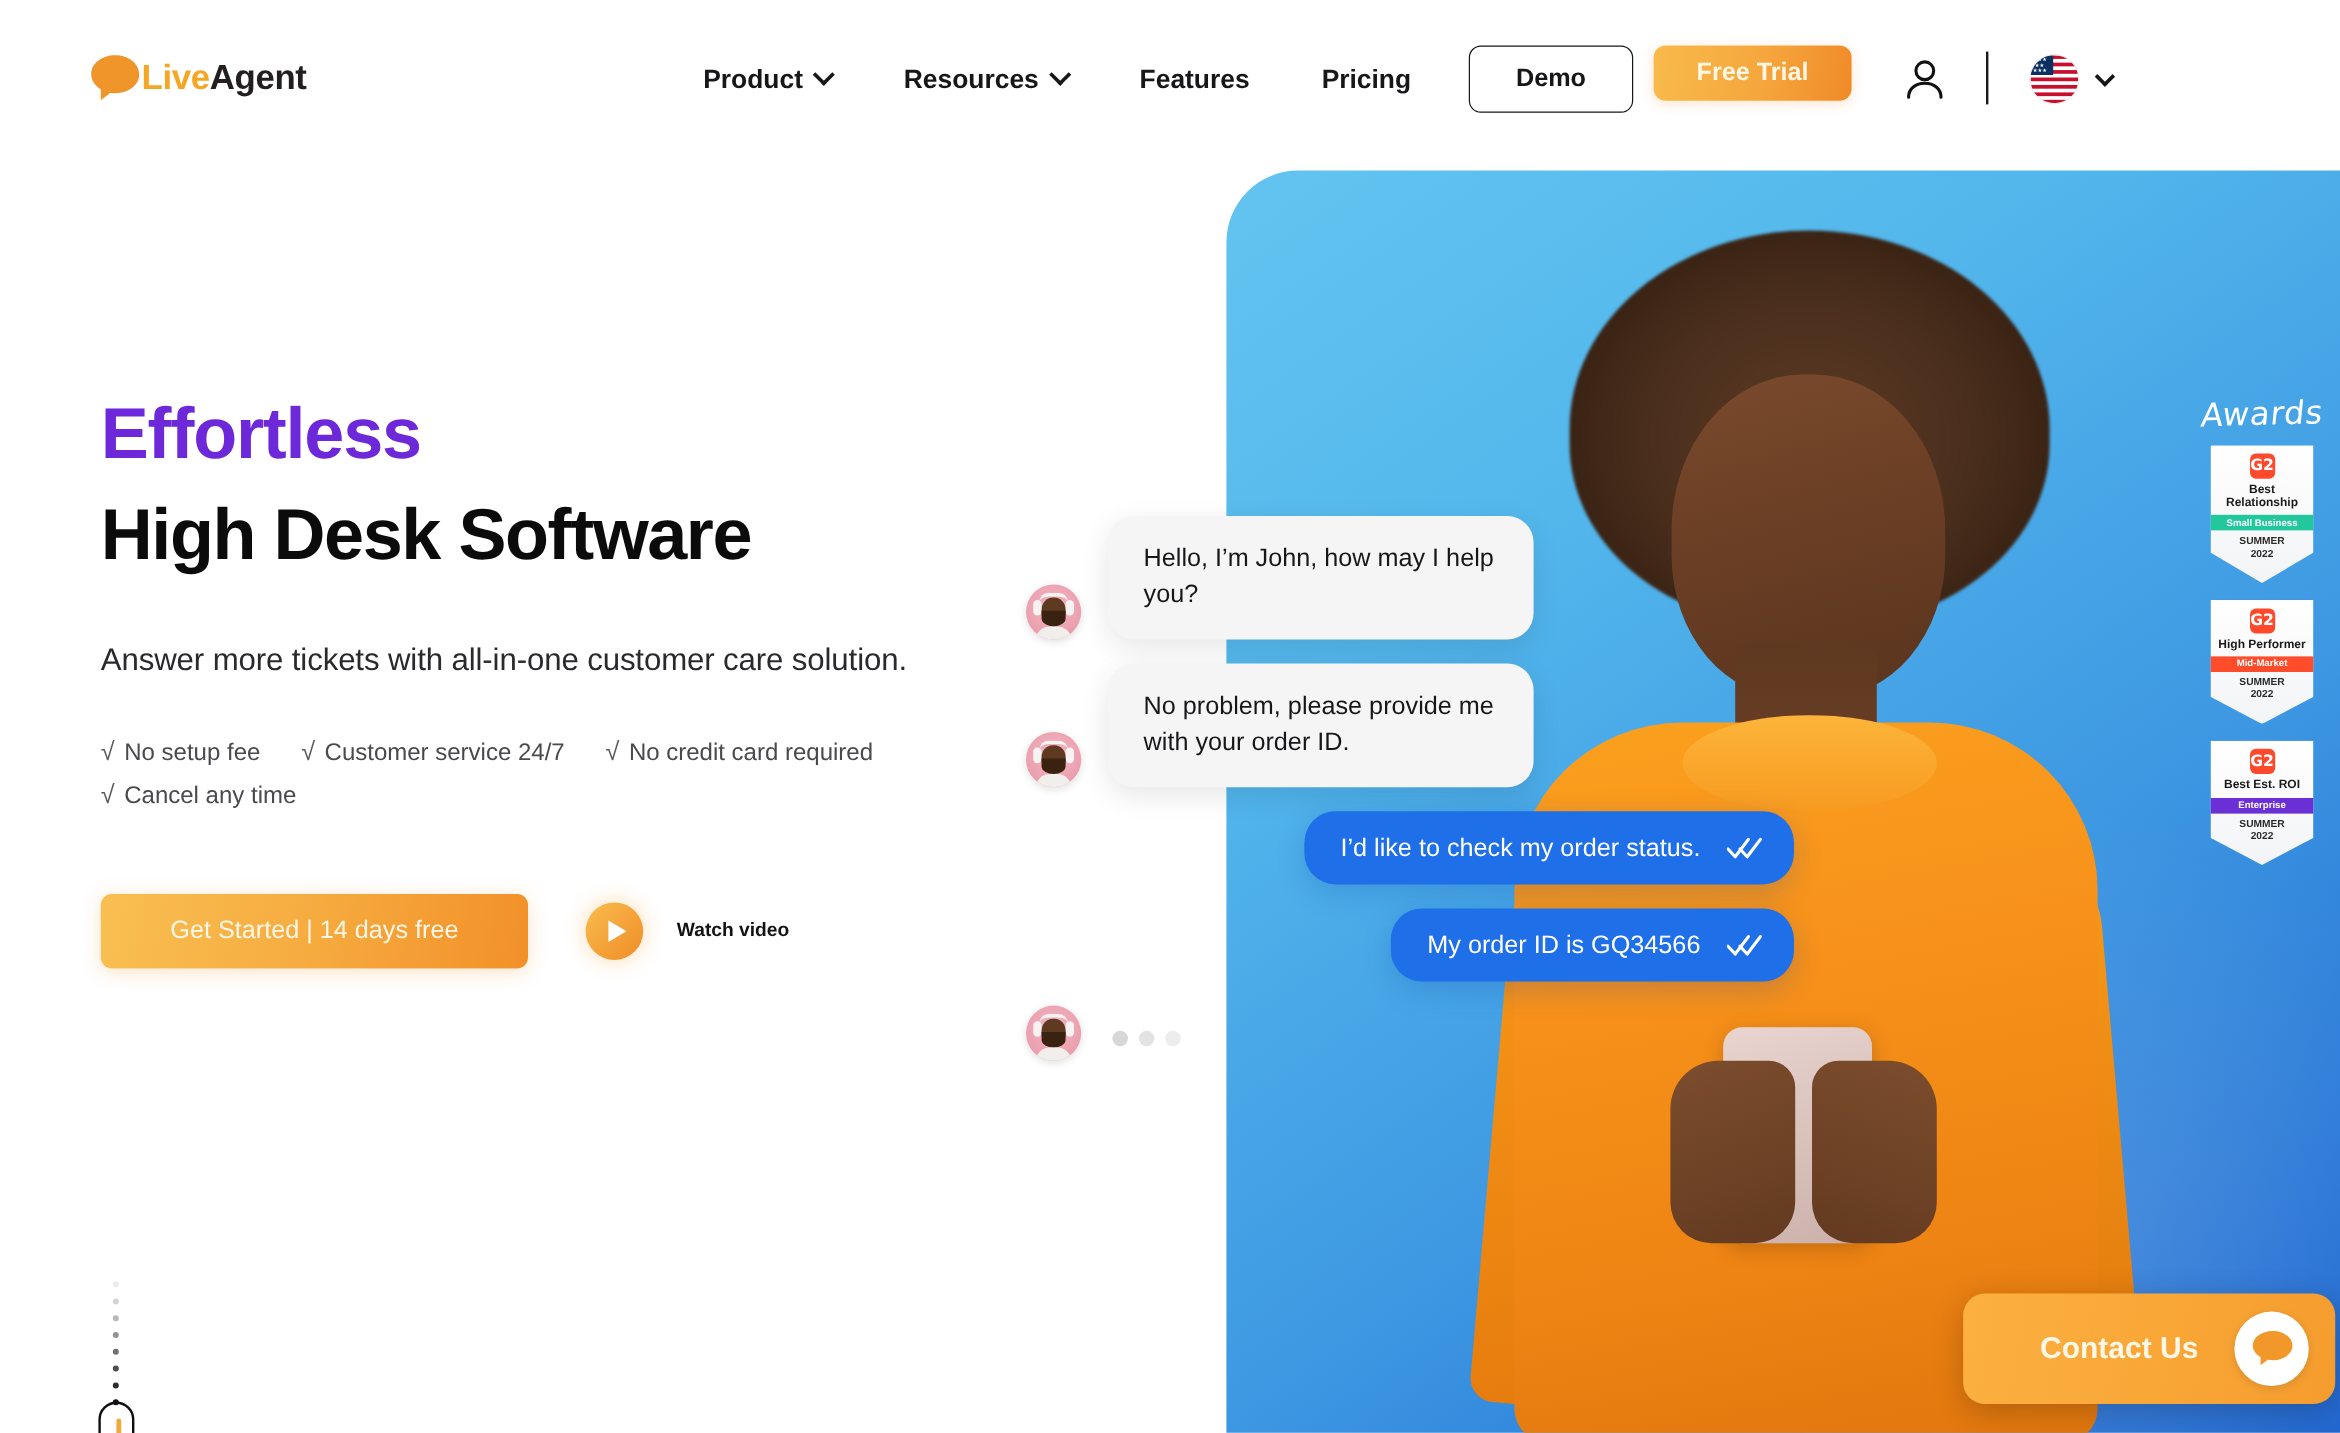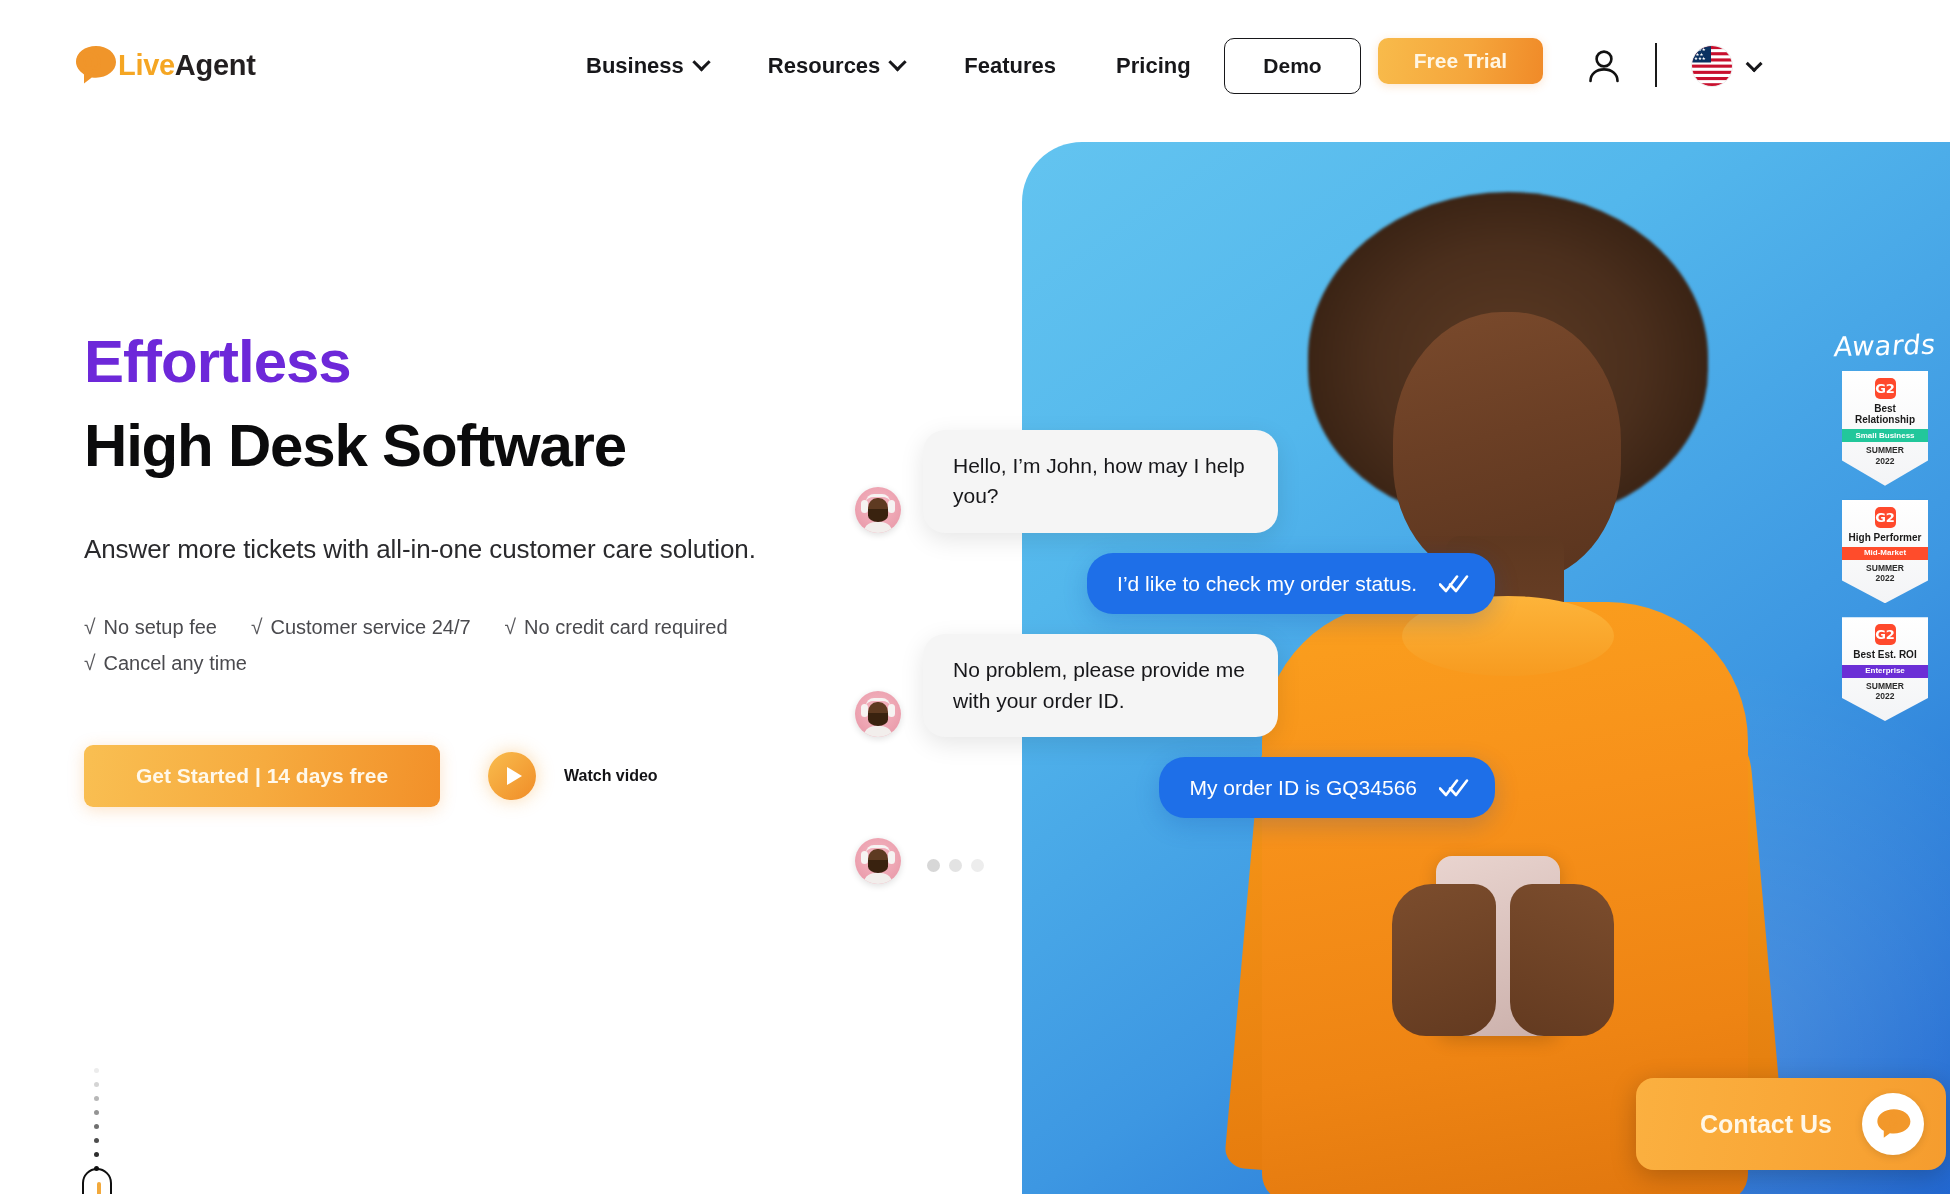--- a/index.html
+++ b/index.html
@@ -91,21 +91,21 @@
   .feature {
     display:flex; align-items:center; gap:8px;
     font-size:20px; color:#4a4a4e; white-space:nowrap;
   }
   .feature .tick { font-size:21px; color:#5a5a5e; }
 
   .cta-row { margin-top:70px; display:flex; align-items:center; gap:48px; }
   .btn-started {
     width:356px; height:62px; border:none; border-radius:9px;
     background:linear-gradient(100deg,#F9BF52 0%,#F6AB3F 50%,#F29029 100%);
-    color:#FFF8EA; font-size:21px; font-weight:700;
+    color:#FFF8EA; font-size:21px; font-weight:400;
     display:flex; align-items:center; justify-content:center;
     cursor:pointer; font-family:inherit;
     box-shadow:0 3px 16px rgba(242,144,41,.25);
   }
   .watch { display:flex; align-items:center; gap:28px; cursor:pointer; }
   .play-btn {
     width:48px; height:48px; border-radius:50%;
     background:linear-gradient(135deg,#F9BD4E,#F08C27);
     display:flex; align-items:center; justify-content:center;
     box-shadow:0 0 18px rgba(245,167,60,.42);
@@ -302,21 +302,21 @@
         <circle cx="16.5" cy="19.5" r="10.6" fill="#ffffff" opacity="0"></circle>
       </svg>
     </div>
     <div class="logo-text">
       <span class="logo-live">Live</span><span class="logo-agent">Agent</span>
     </div>
   </div>
 
   <nav class="nav">
     <div class="nav-item">
-      <span>Business</span>
+      <span>Product</span>
       <span class="chev"></span>
     </div>
     <div class="nav-item">
       <span>Resources</span>
       <span class="chev"></span>
     </div>
     <div class="nav-item">
       <span>Features</span>
     </div>
     <div class="nav-item">
@@ -482,44 +482,44 @@
       <div class="av-band"></div>
         <div class="av-hp-l"></div>
         <div class="av-hp-r"></div>
       <div class="av-head"></div>
         <div class="av-beard"></div>
         <div class="av-body"></div>
     </div>
     <div class="bubble-in">Hello, I’m John, how may I help you?</div>
   </div>
 
-  <div class="chat-row right">
-    <div class="bubble-out">
-      <span>I’d like to check my order status.</span>
-      <svg class="dbl-check" viewBox="0 0 30 19">
-        <path d="M1 10.5 L7 17 L18 2.5" fill="none" stroke="#fff" stroke-width="2.6" stroke-linecap="round" stroke-linejoin="round"></path>
-        <path d="M11 10.5 L17 17 L28 2.5" fill="none" stroke="#fff" stroke-width="2.6" stroke-linecap="round" stroke-linejoin="round"></path>
-      </svg>
-    </div>
-  </div>
-
   <div class="chat-row">
     <div class="avatar">
       <div class="av-band"></div>
         <div class="av-hp-l"></div>
         <div class="av-hp-r"></div>
       <div class="av-head"></div>
         <div class="av-beard"></div>
         <div class="av-body"></div>
     </div>
     <div class="bubble-in">No problem, please provide me with your order ID.</div>
   </div>
 
   <div class="chat-row right">
     <div class="bubble-out">
+      <span>I’d like to check my order status.</span>
+      <svg class="dbl-check" viewBox="0 0 30 19">
+        <path d="M1 10.5 L7 17 L18 2.5" fill="none" stroke="#fff" stroke-width="2.6" stroke-linecap="round" stroke-linejoin="round"></path>
+        <path d="M11 10.5 L17 17 L28 2.5" fill="none" stroke="#fff" stroke-width="2.6" stroke-linecap="round" stroke-linejoin="round"></path>
+      </svg>
+    </div>
+  </div>
+
+  <div class="chat-row right">
+    <div class="bubble-out">
       <span>My order ID is GQ34566</span>
       <svg class="dbl-check" viewBox="0 0 30 19">
         <path d="M1 10.5 L7 17 L18 2.5" fill="none" stroke="#fff" stroke-width="2.6" stroke-linecap="round" stroke-linejoin="round"></path>
         <path d="M11 10.5 L17 17 L28 2.5" fill="none" stroke="#fff" stroke-width="2.6" stroke-linecap="round" stroke-linejoin="round"></path>
       </svg>
     </div>
   </div>
 
   <div class="chat-row">
     <div class="avatar">

